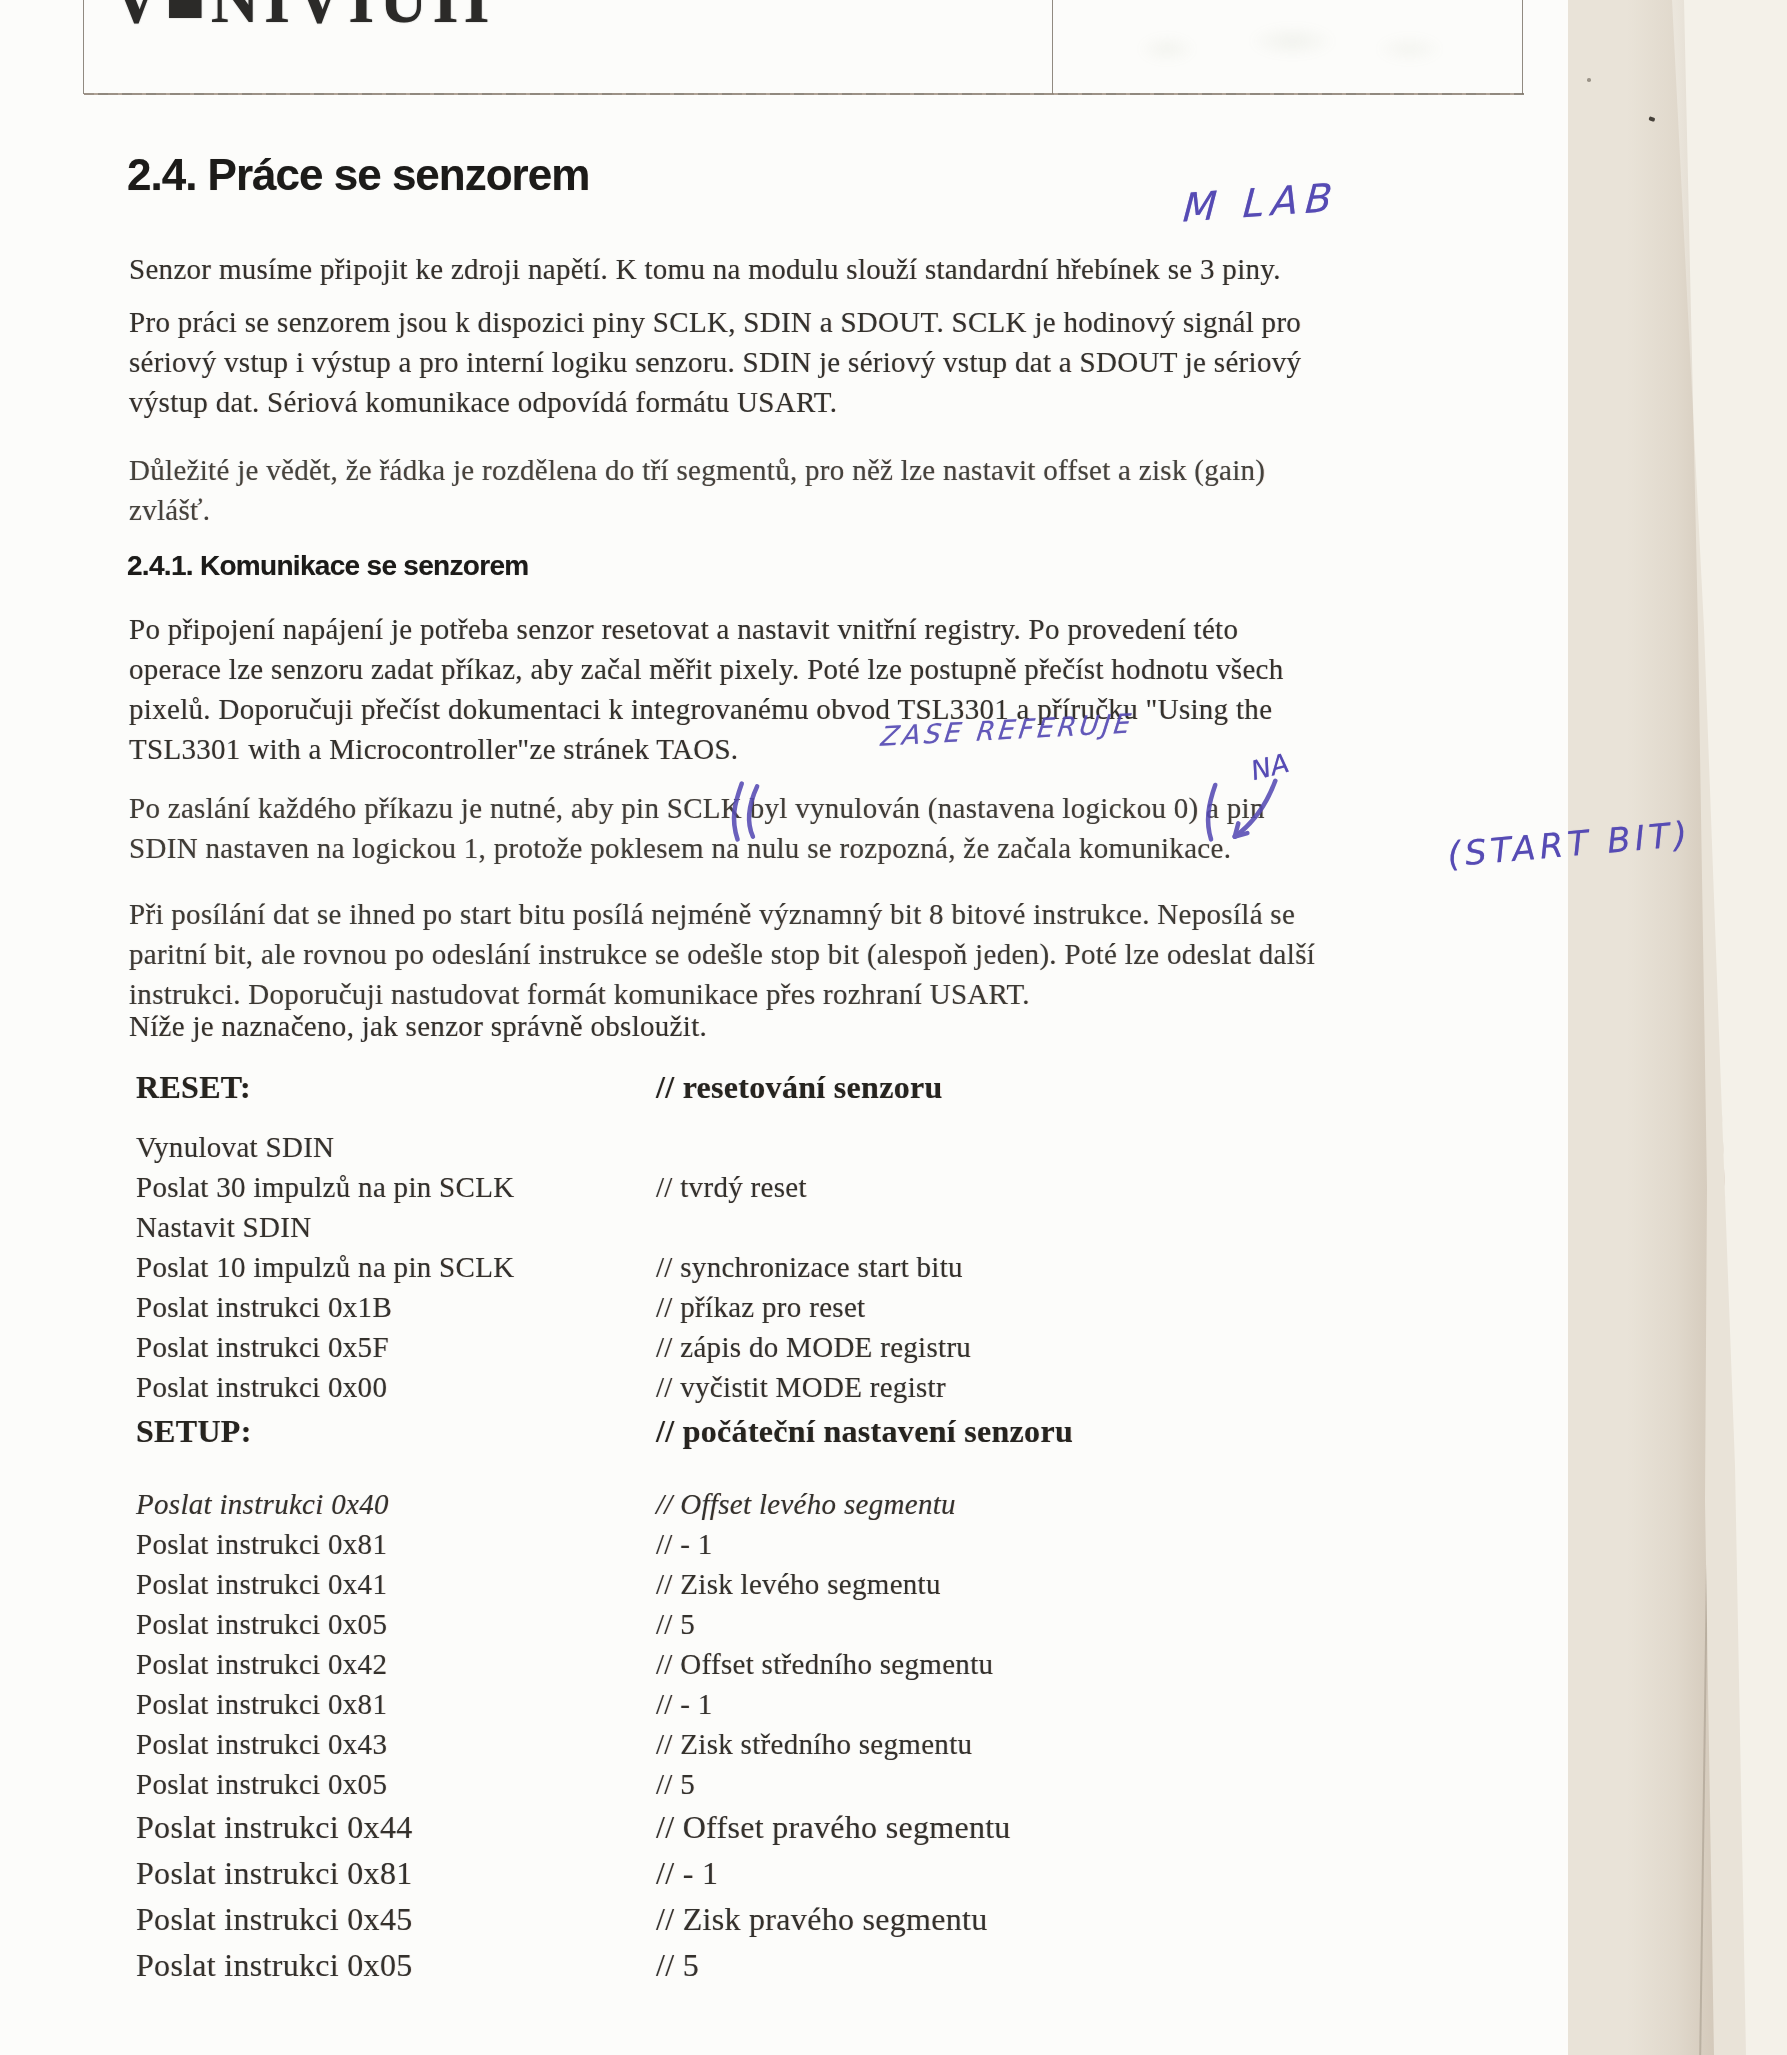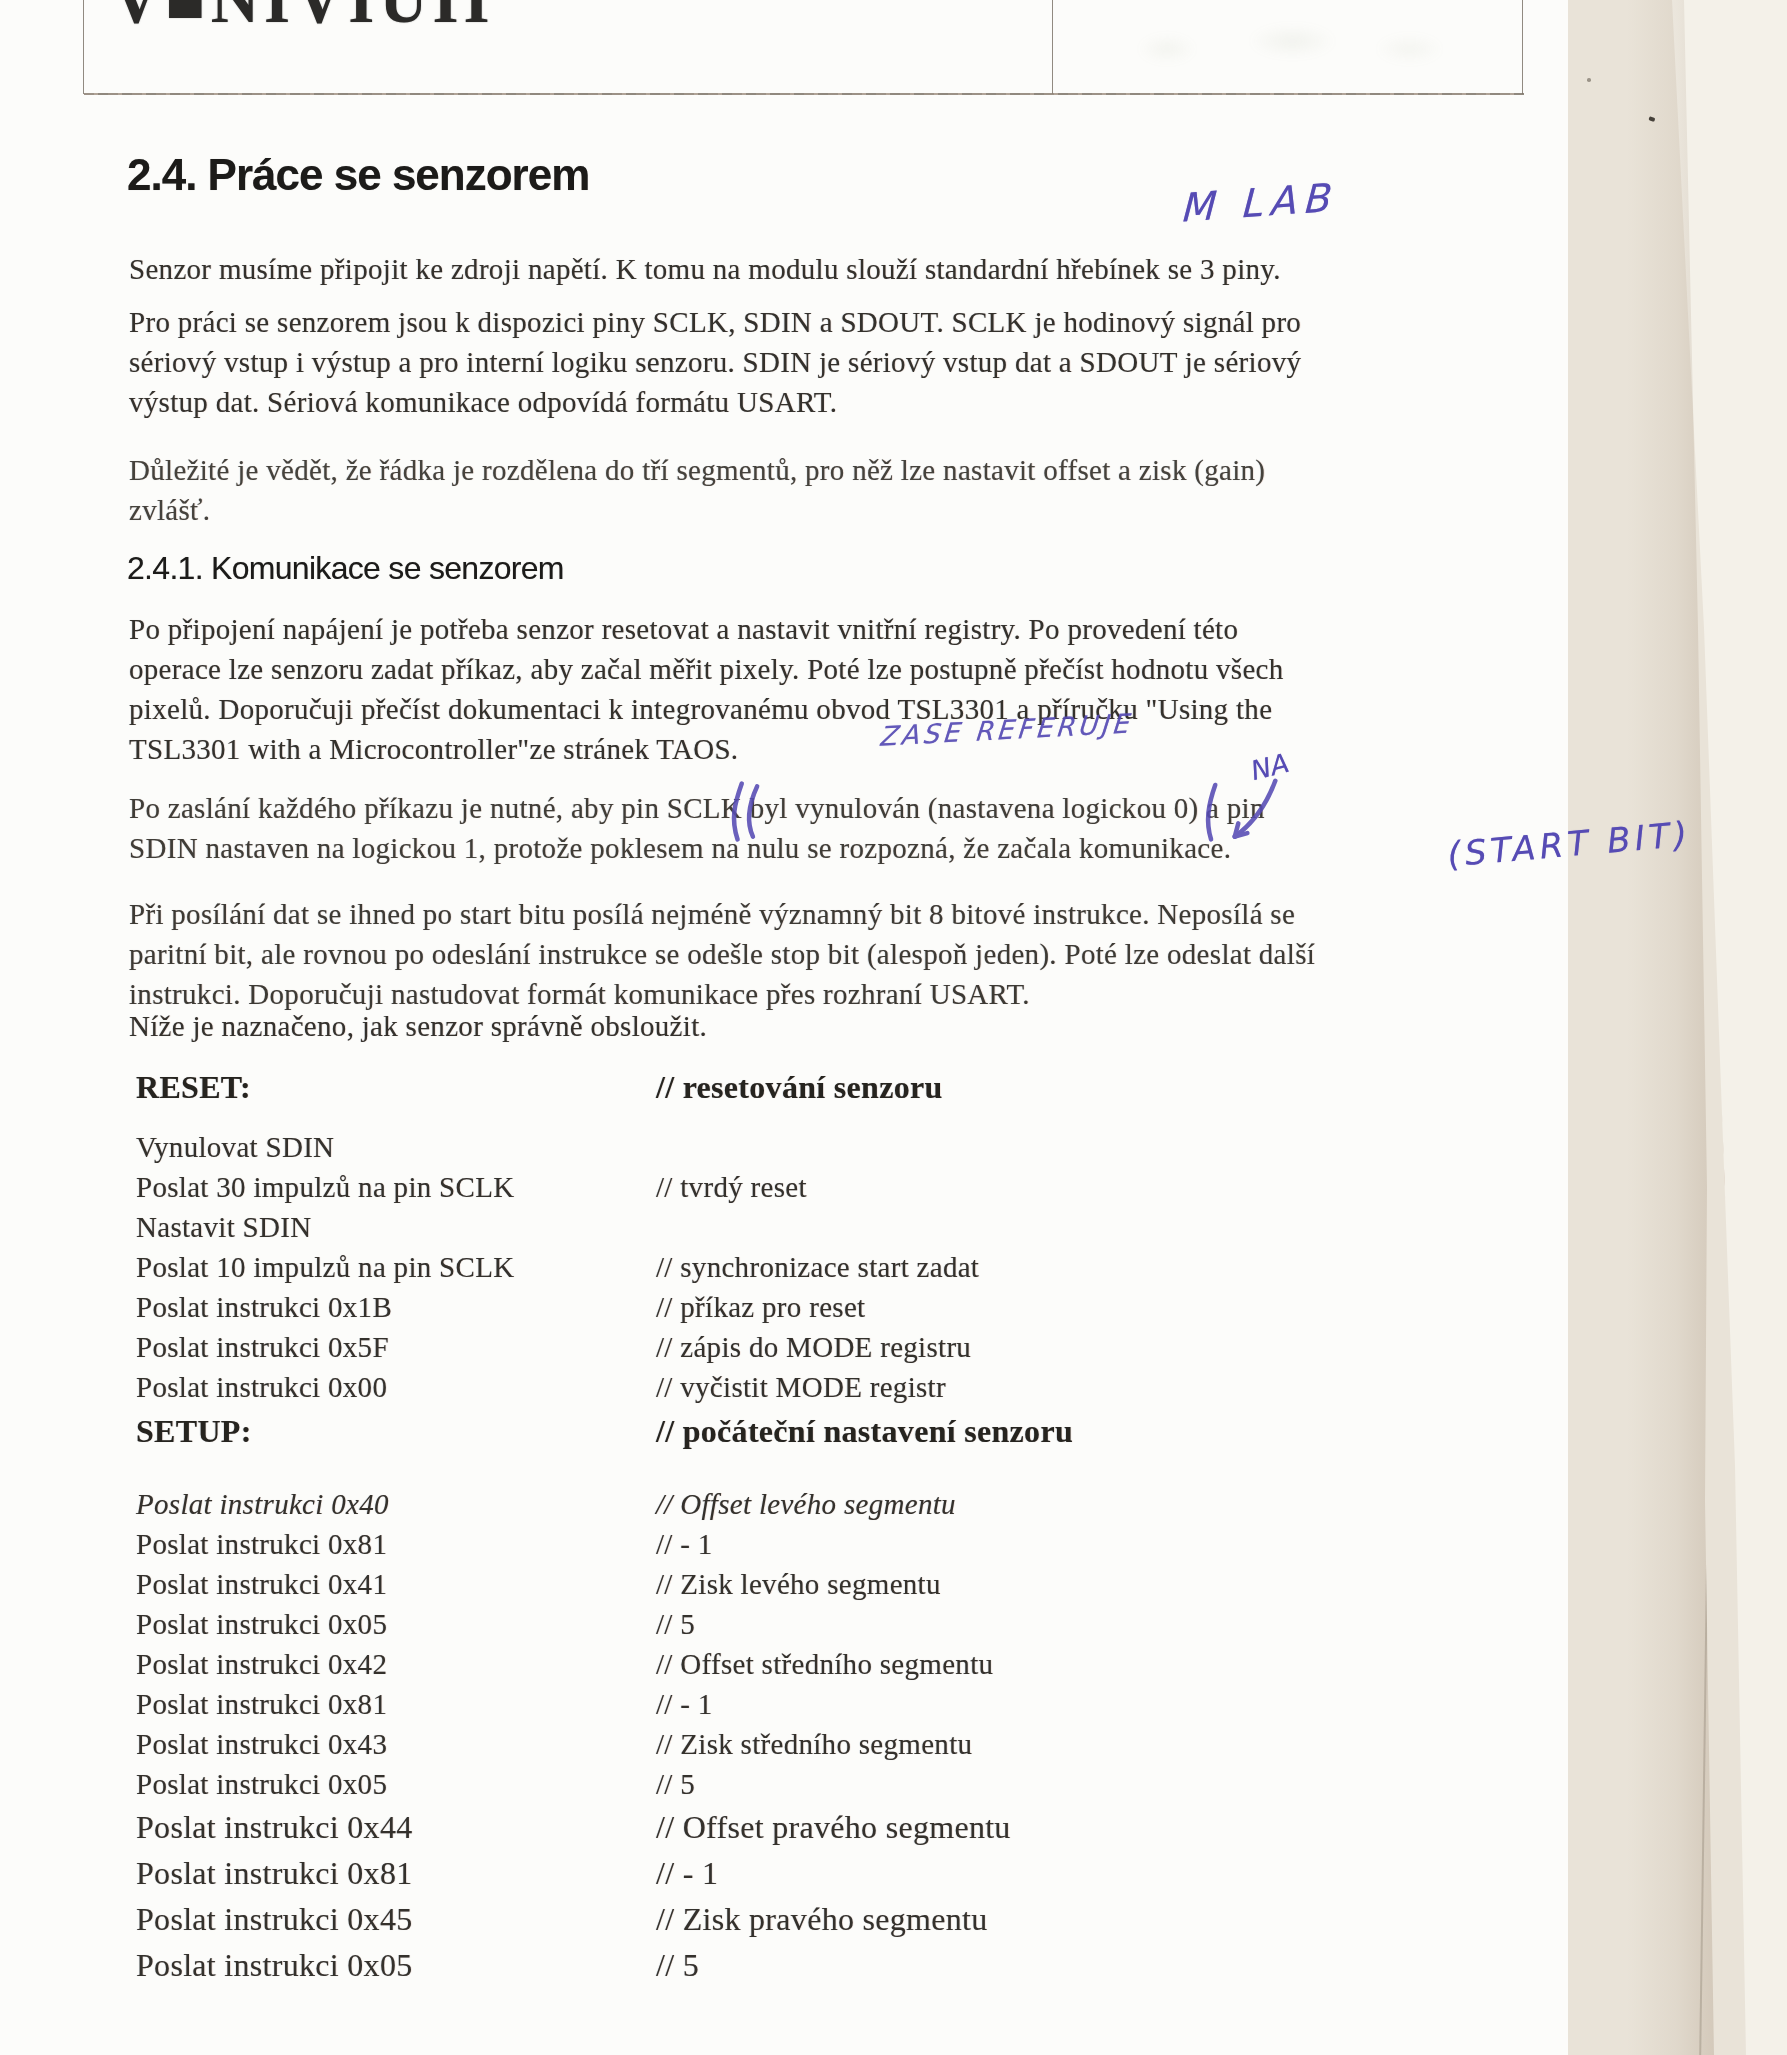--- a/index.html
+++ b/index.html
@@ -54,22 +54,22 @@
       radial-gradient(42px 21px at 20% 55%,rgba(150,160,130,.18),rgba(150,160,130,0) 70%),
       radial-gradient(63px 24px at 52% 45%,rgba(145,155,125,.20),rgba(145,155,125,0) 70%),
       radial-gradient(49px 21px at 82% 55%,rgba(150,160,130,.16),rgba(150,160,130,0) 70%);}
   .speck-dark{position:absolute;left:1649px;top:117px;width:5.6px;height:3.5px;background:#44403a;
     border-radius:1.4px;transform:rotate(20deg);}
   .speck-gray{position:absolute;left:1587px;top:78px;width:3.5px;height:3.5px;background:#9b9488;border-radius:50%;}
 
   
   .h1{position:absolute;left:127px;top:150px;font-family:"Liberation Sans",sans-serif;font-weight:700;
     font-size:44px;letter-spacing:-1px;color:#1c1b19;text-shadow:0 0 0.7px rgba(0,0,0,.4);}
-  .h2{position:absolute;left:127px;top:550px;font-family:"Liberation Sans",sans-serif;font-weight:400;
-    font-size:32px;letter-spacing:-0.7px;color:#1c1b19;text-shadow:0 0 0.7px rgba(0,0,0,.4);}
+  .h2{position:absolute;left:127px;top:550px;font-family:"Liberation Sans",sans-serif;font-weight:700;
+    font-size:28px;letter-spacing:-0.7px;color:#1c1b19;text-shadow:0 0 0.7px rgba(0,0,0,.4);}
   .para{position:absolute;left:129px;width:1578px;font-family:"Liberation Serif",serif;
     font-size:29px;line-height:40px;letter-spacing:0.3px;color:#34312c;white-space:pre-line;
     text-shadow:0.8px 0 0 rgba(190,90,60,.13),-0.8px 0 0 rgba(70,120,170,.13),0 0 0.7px rgba(40,40,40,.25);}
   .pos-p1{top:249px;} .pos-p2{top:302px;} .pos-p3{top:450px;color:#45423c;}
   .pos-p4{top:609px;} .pos-p5{top:788px;color:#403d37;} .pos-p6{top:894px;color:#3d3a34;}
   .pos-p7{top:1006px;}
 
   
   .listing{position:absolute;left:136px;top:1067px;width:1229px;font-family:"Liberation Serif",serif;
     font-size:29px;line-height:40px;letter-spacing:0.3px;color:#34312c;
@@ -148,21 +148,21 @@
       <div class="lst-row">
         <span class="cmd">Poslat 30 impulzů na pin SCLK</span>
         <span class="cmt">// tvrdý reset</span>
       </div>
       <div class="lst-row">
         <span class="cmd">Nastavit SDIN</span>
         <span class="cmt"></span>
       </div>
       <div class="lst-row">
         <span class="cmd">Poslat 10 impulzů na pin SCLK</span>
-        <span class="cmt">// synchronizace start zadat</span>
+        <span class="cmt">// synchronizace start bitu</span>
       </div>
       <div class="lst-row">
         <span class="cmd">Poslat instrukci 0x1B</span>
         <span class="cmt">// příkaz pro reset</span>
       </div>
       <div class="lst-row">
         <span class="cmd">Poslat instrukci 0x5F</span>
         <span class="cmt">// zápis do MODE registru</span>
       </div>
       <div class="lst-row">

